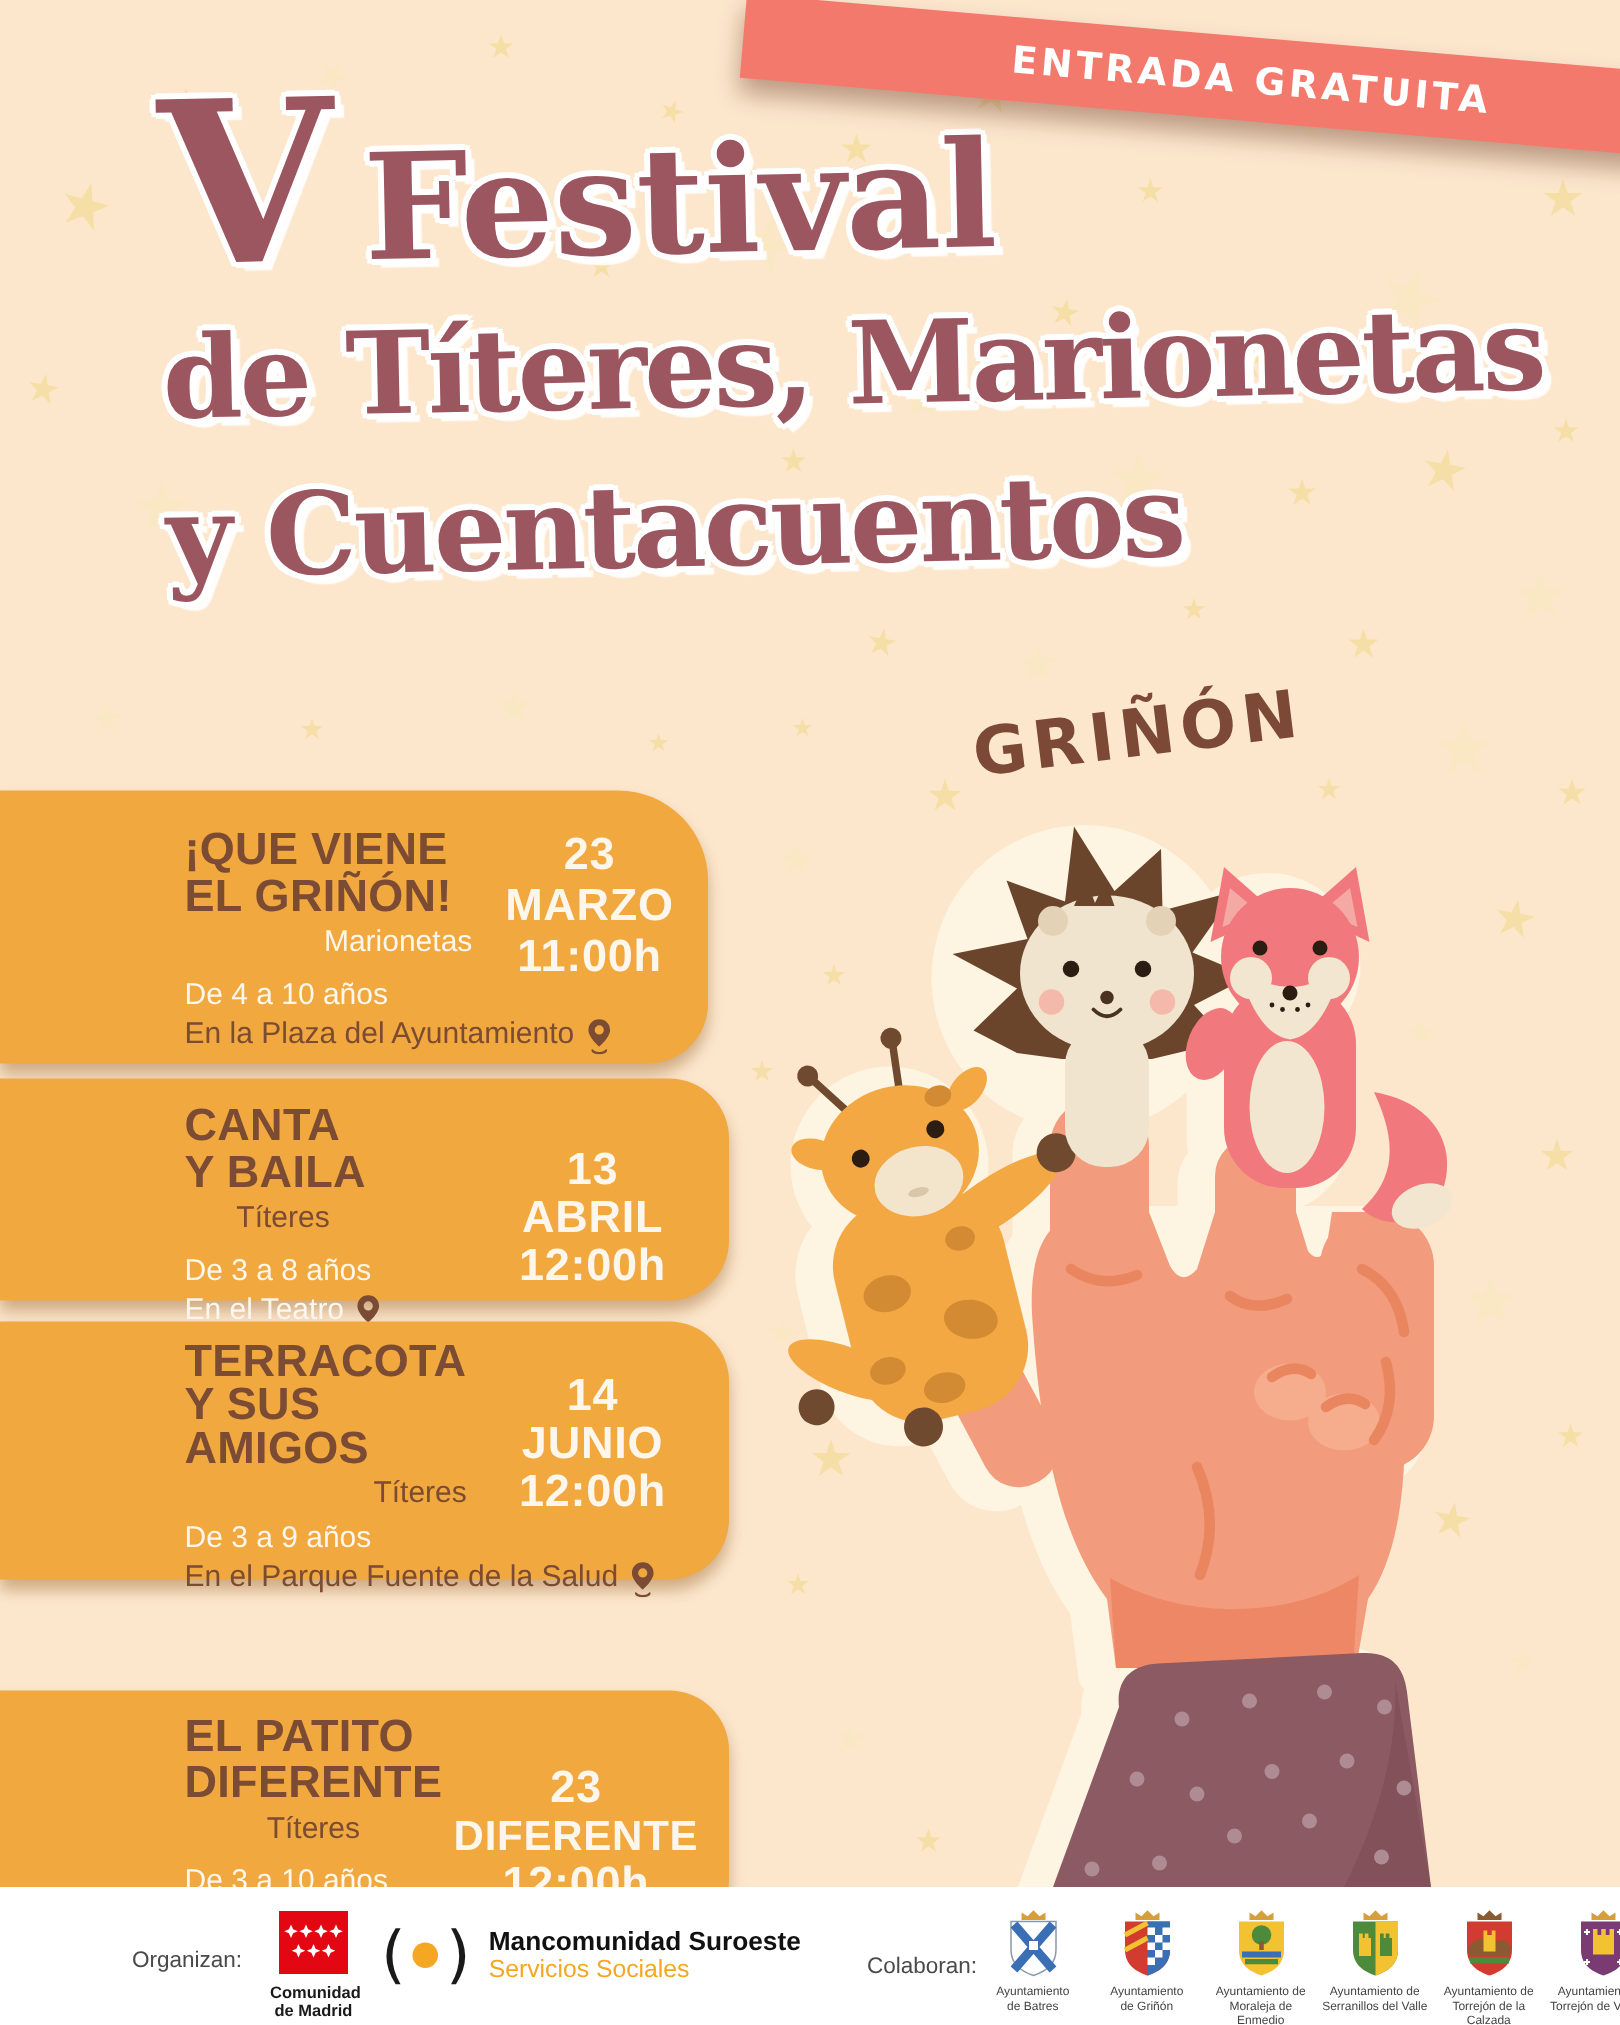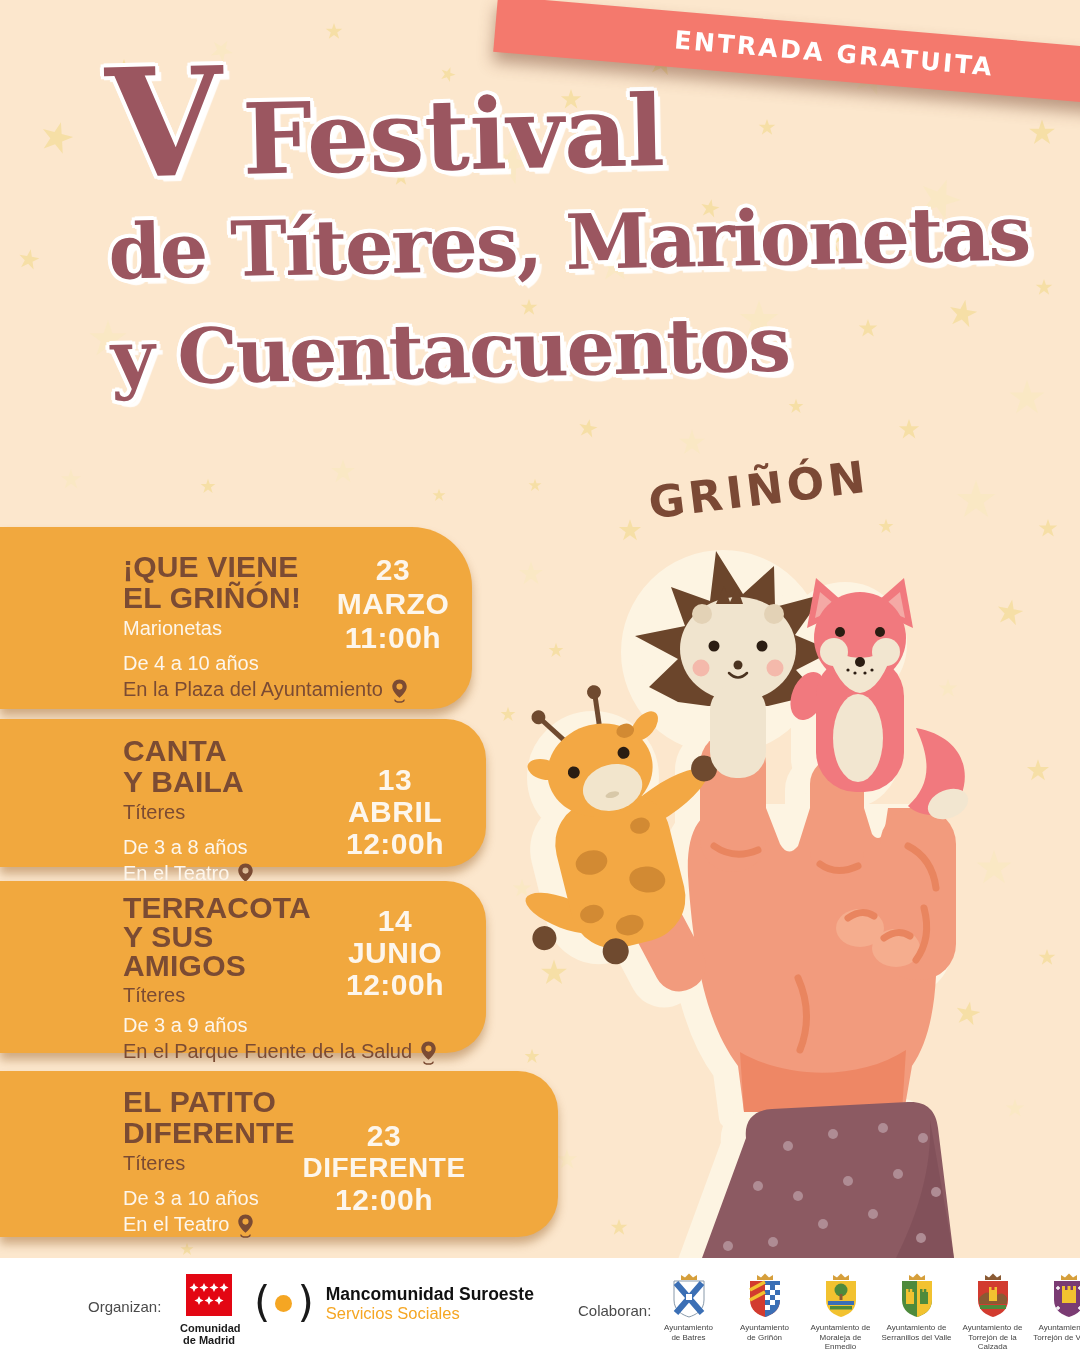--- a/index.html
+++ b/index.html
@@ -47,41 +47,41 @@
   }
 
   
   .card{
     position:absolute;left:0;background:#F1A83E;z-index:1;
     box-shadow:0 7px 10px rgba(140,80,20,.40);
   }
   #card1{top:527px;width:472px;height:182px;border-radius:0 60px 40px 0;}
   #card2{top:719px;width:486px;height:148px;border-radius:0 40px 40px 0;}
   #card3{top:881px;width:486px;height:172px;border-radius:0 40px 40px 0;}
-  #card4{top:1071px;width:558px;height:166px;border-radius:0 40px 40px 0;}
+  #card4{top:1127px;width:486px;height:166px;border-radius:0 40px 40px 0;}
   .c-info{position:absolute;left:123px;}
   #card1 .c-info{top:24px;} #card2 .c-info{top:16px;}
   #card3 .c-info{top:12px;} #card4 .c-info{top:15px;}
   .c-title{font-size:30px;line-height:31px;font-weight:bold;color:#7B4B33;letter-spacing:.2px;}
   #card3 .c-title{line-height:29px;}
-  .c-cat{font-size:20px;line-height:24px;margin-top:3px;}
+  .c-cat{font-size:20px;line-height:24px;margin-top:3px;text-align:center;}
   .cat-white{color:#FDF6EC;} .cat-brown{color:#7B4B33;}
   .c-meta{margin-top:11px;}
   #card3 .c-meta{margin-top:6px;}
   .c-ages{font-size:20px;line-height:25px;color:#FDF6EC;}
   .c-venue{font-size:20px;line-height:27px;display:flex;align-items:center;gap:8px;}
   .venue-white{color:#FDF6EC;} .venue-brown{color:#7B4B33;}
   .c-venue svg{flex:0 0 auto;margin-top:2px;}
   .c-date{
     position:absolute;text-align:center;color:#FDF6EC;font-weight:bold;
     font-size:30px;line-height:34px;letter-spacing:.5px;
   }
   #card1 .c-date{left:318px;top:26px;width:150px;}
   #card2 .c-date{left:320px;top:45px;width:150px;line-height:32px;}
-  #card3 .c-date{left:320px;top:24px;width:150px;line-height:32px;}
+  #card3 .c-date{left:320px;top:34px;width:150px;line-height:32px;}
   #card4 .c-date{left:284px;top:49px;width:200px;line-height:32px;}
   #card4 .d-month{font-size:28px;}
 
   
   #hand-art{position:absolute;left:488px;top:546px;z-index:1;}
 
   
   .footer{
     position:absolute;left:0;bottom:0;width:1080px;height:92px;
     background:#FFFFFF;z-index:4;

